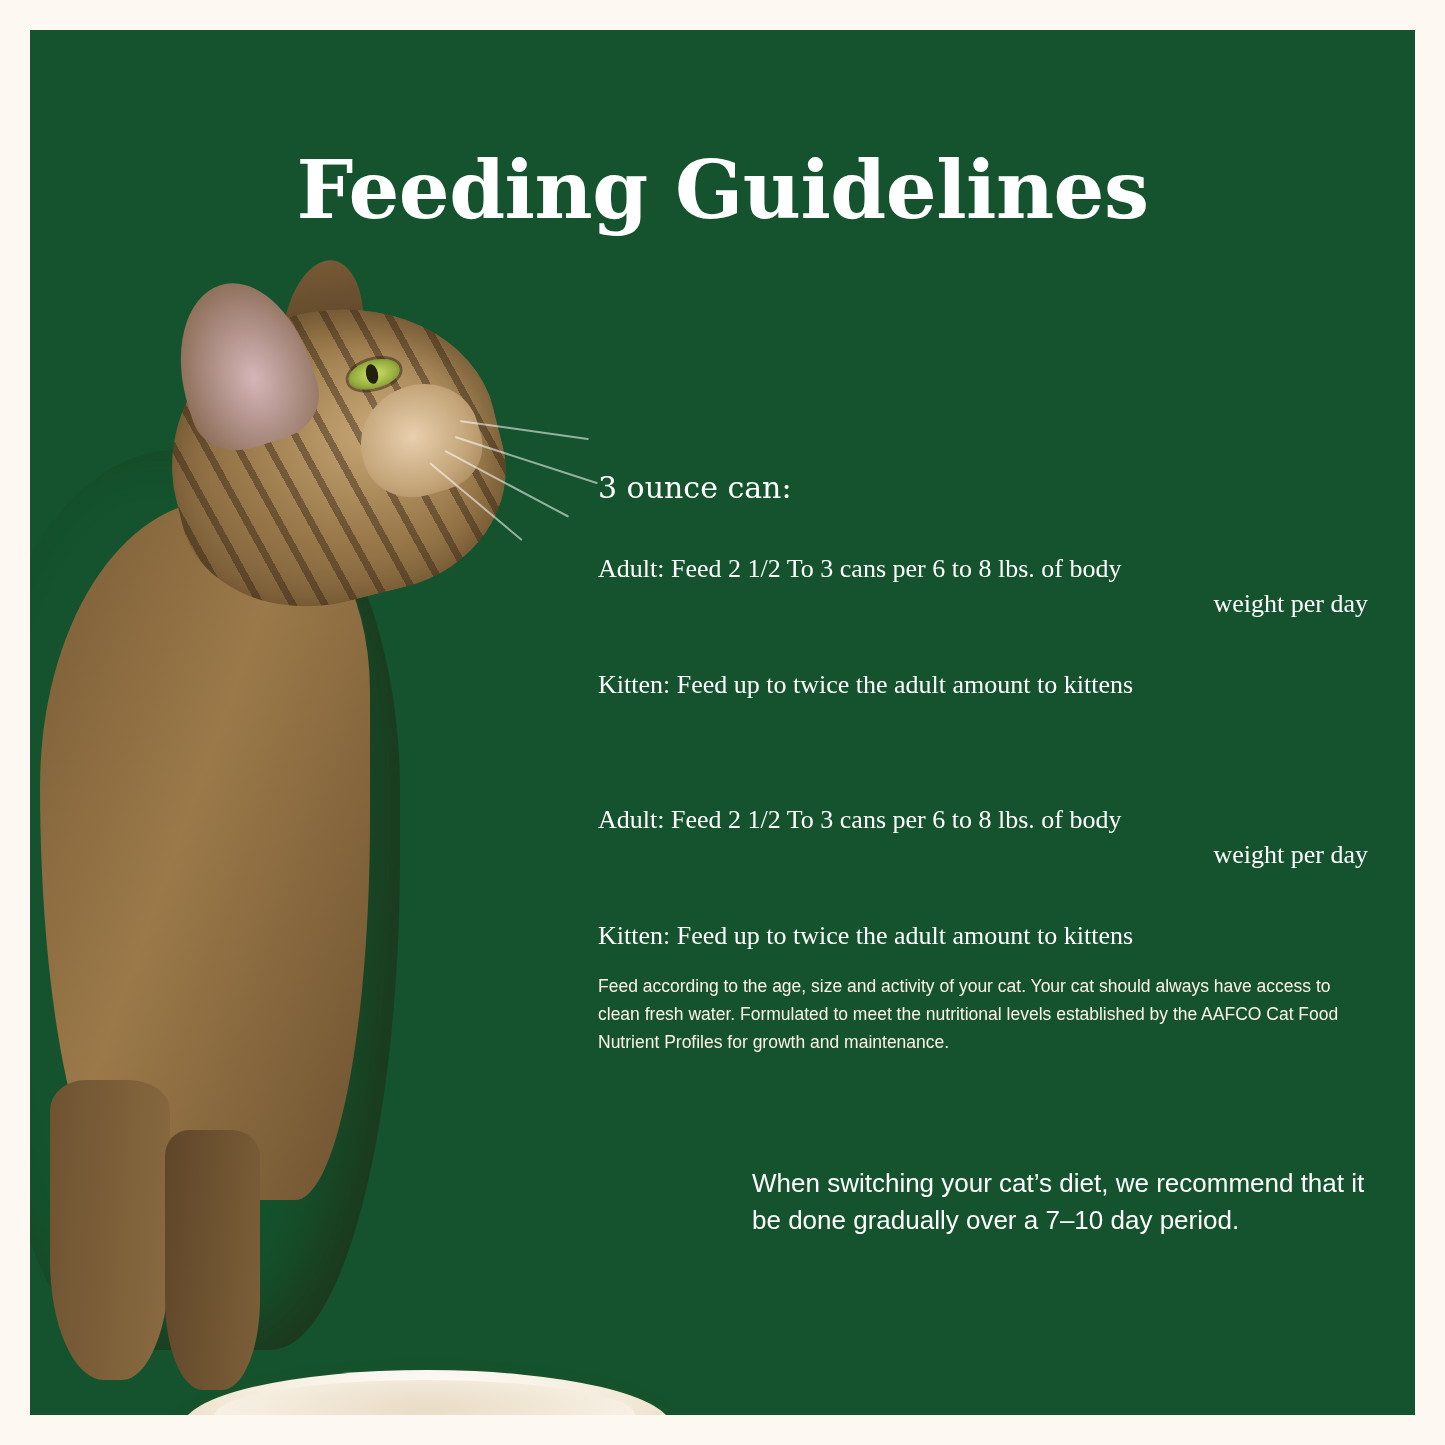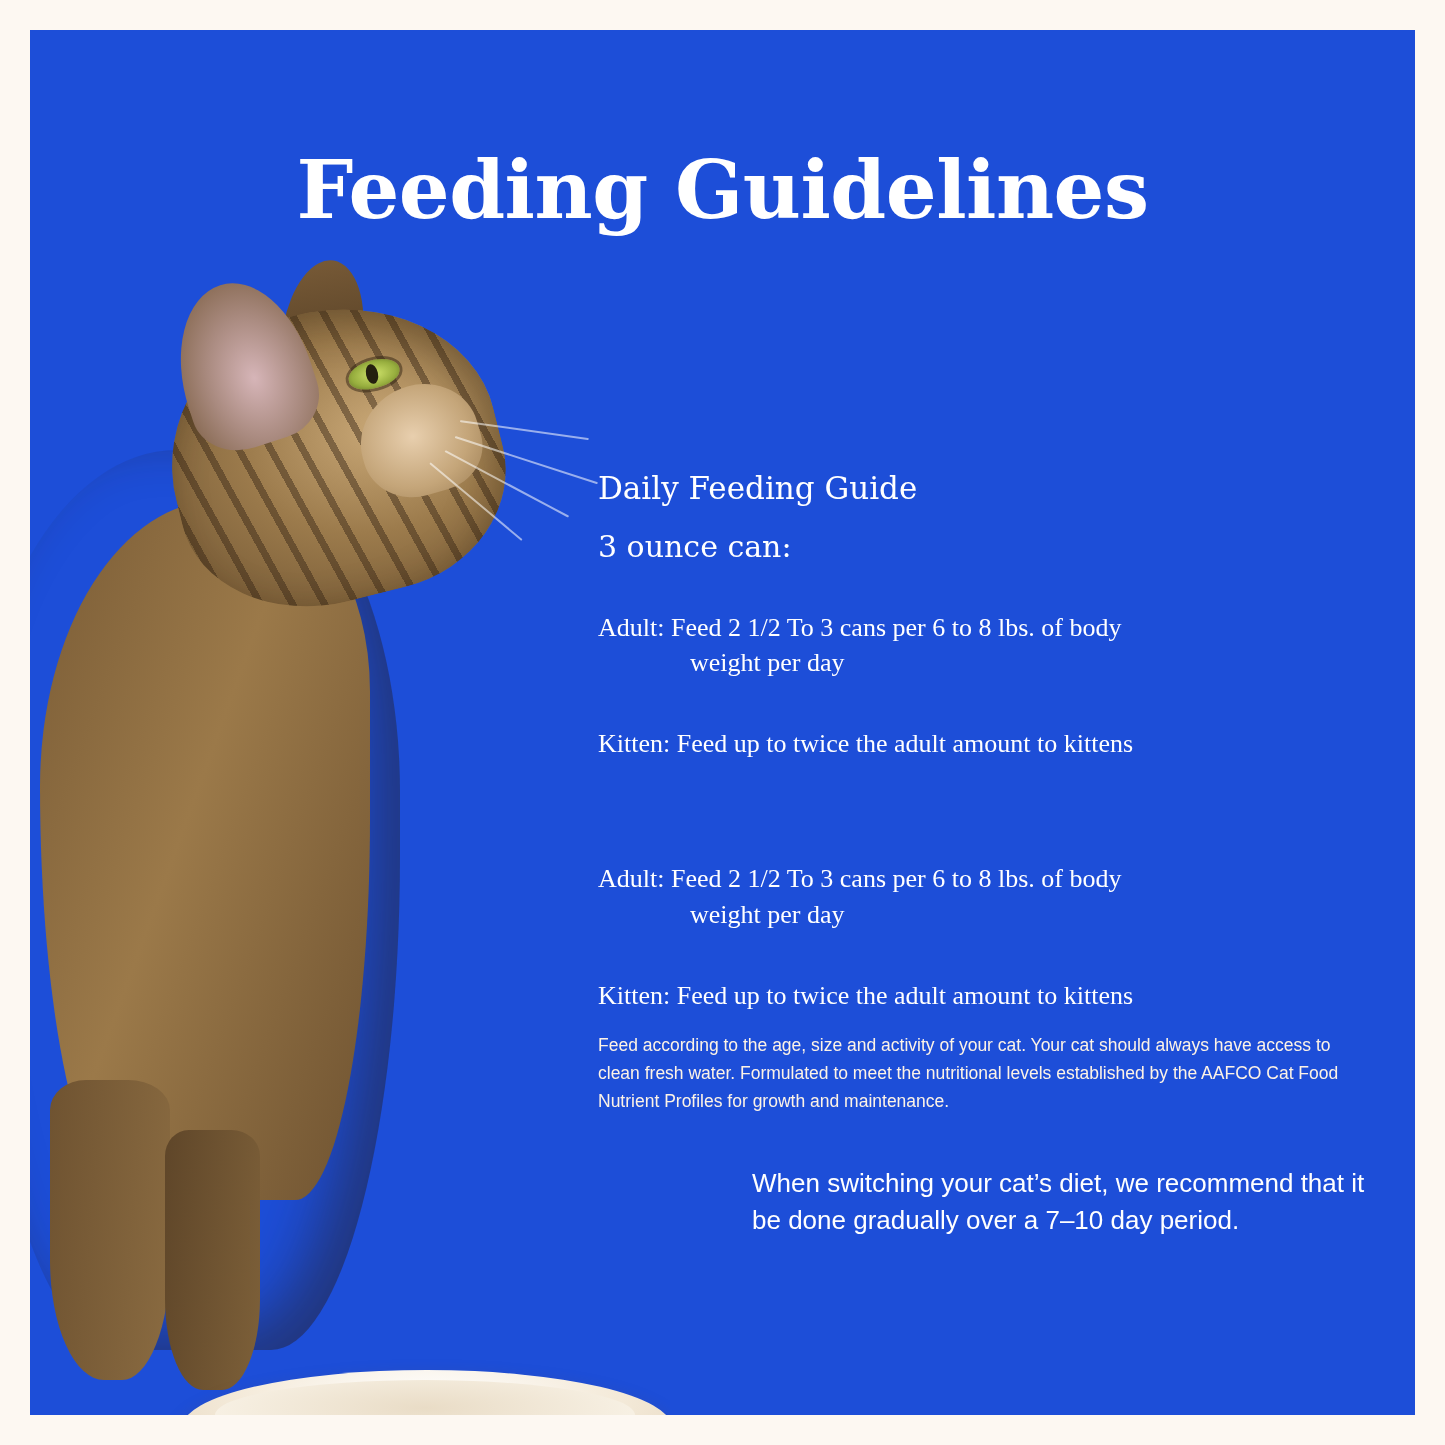--- a/index.html
+++ b/index.html
@@ -19,21 +19,21 @@
     height: 1445px;
     background: #fdf8f2;
     box-sizing: border-box;
   }
   .panel {
     position: absolute;
     left: 30px;
     top: 30px;
     width: 1385px;
     height: 1385px;
-    background: #1d4ed8;
+    background: #14532d;
     overflow: hidden;
   }
   
   .title {
     position: absolute;
     left: 0;
     top: 118px;
     width: 1385px;
     text-align: center;
     color: #ffffff;
@@ -215,20 +215,21 @@
     font-size: 26px;
     line-height: 1.35;
     margin-bottom: 6px;
     color: #ffffff;
     padding-left: 0;
     margin-top: 46px;
   }
   .feed-line .cont {
     display: block;
     padding-left: 92px;
+    text-align: right;
   }
   .block-gap {
     height: 48px;
   }
   .fineprint {
     margin-top: 18px;
     font-size: 17.5px;
     line-height: 1.62;
     color: #fdf3e6;
     width: 760px;
@@ -267,21 +268,20 @@
       <div class="whisker" style="left:425px;top:186px;width:150px;transform:rotate(18deg);"></div>
       <div class="whisker" style="left:415px;top:200px;width:140px;transform:rotate(28deg);"></div>
       <div class="whisker" style="left:400px;top:212px;width:120px;transform:rotate(40deg);"></div>
 
       <div class="bowl-top"></div>
       <div class="bowl-inner"></div>
     </div>
 
     <div class="content">
 
-      <div class="guide-heading">Daily Feeding Guide</div>
 
       <div>
         <div class="can-label">3 ounce can:</div>
         <div class="feed-line">
           <span>Adult: Feed 2 1/2 To 3 cans per 6 to 8 lbs. of body</span>
           <span class="cont">weight per day</span>
         </div>
         <div class="feed-line">Kitten: Feed up to twice the adult amount to kittens</div>
       </div>
 

